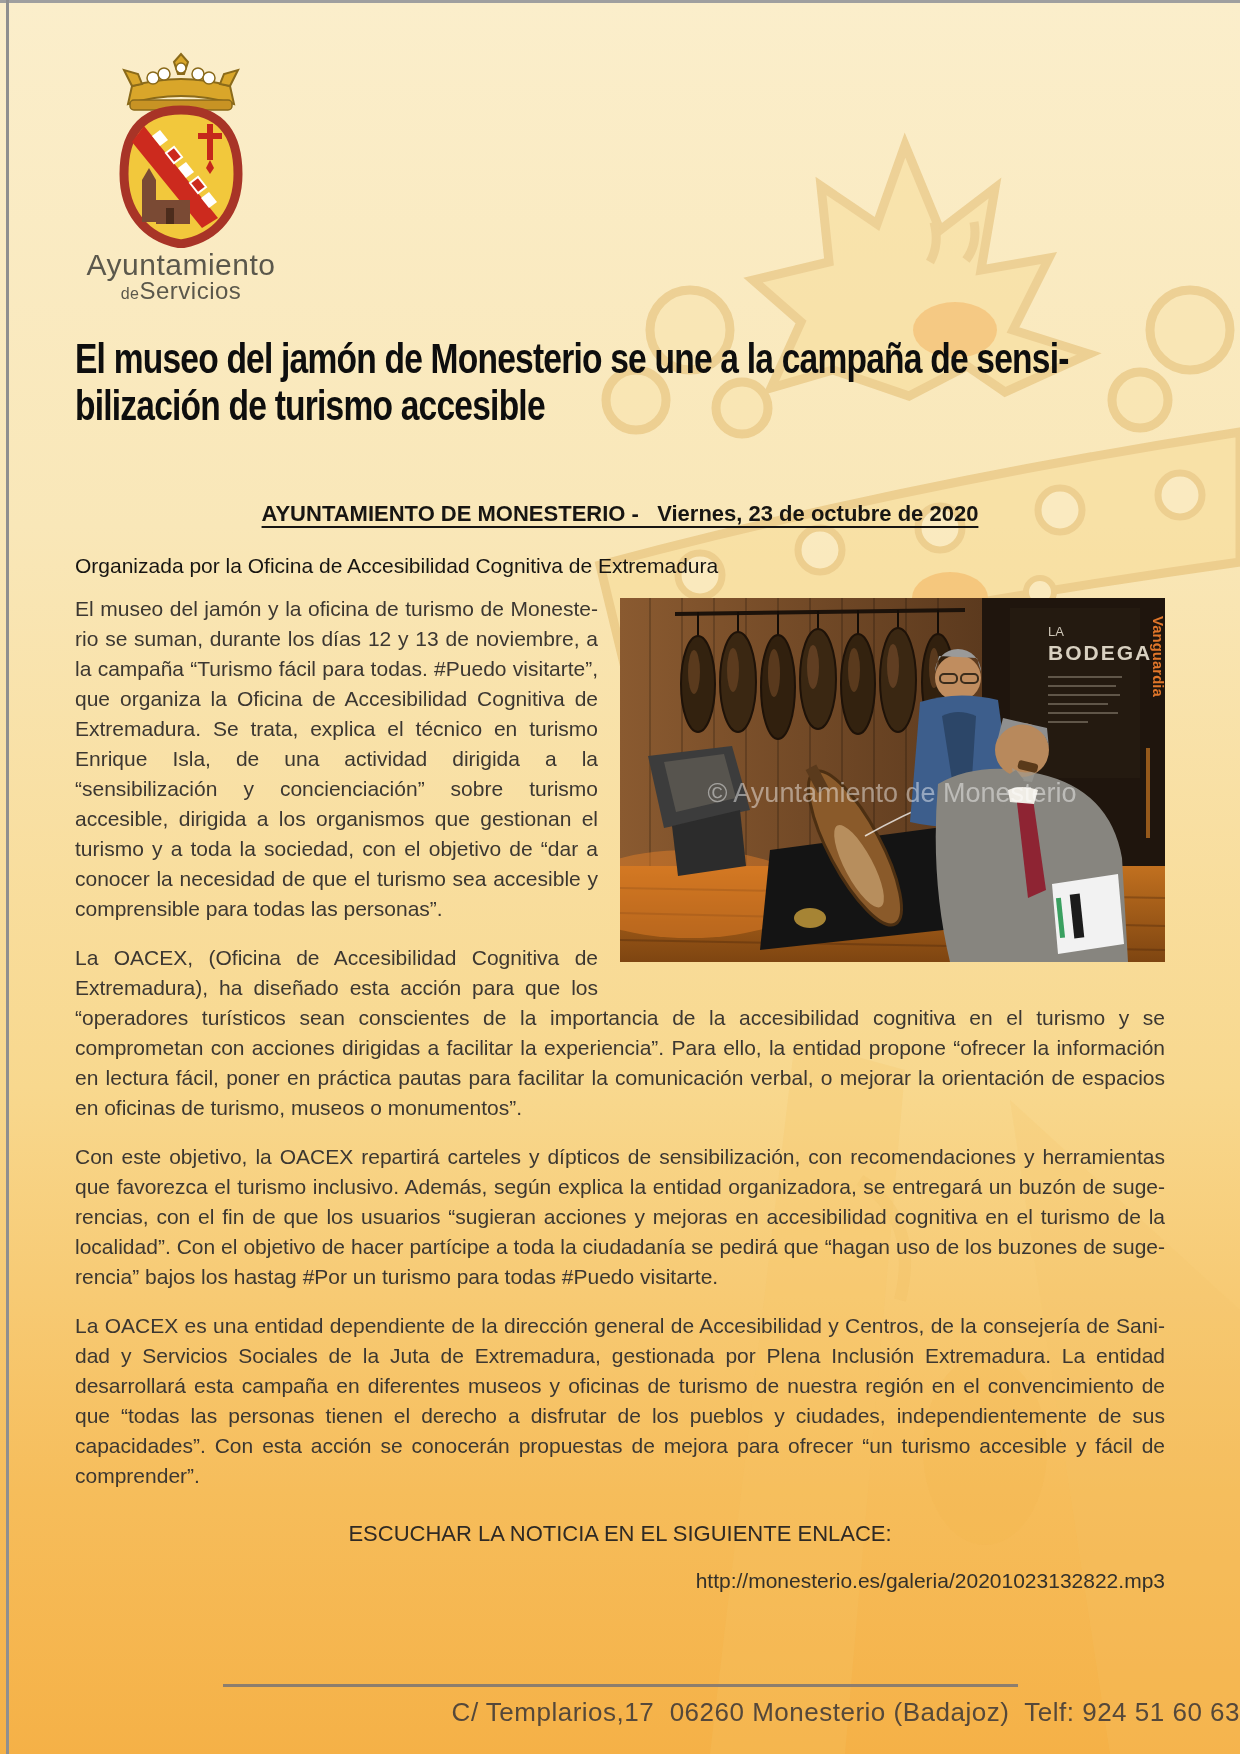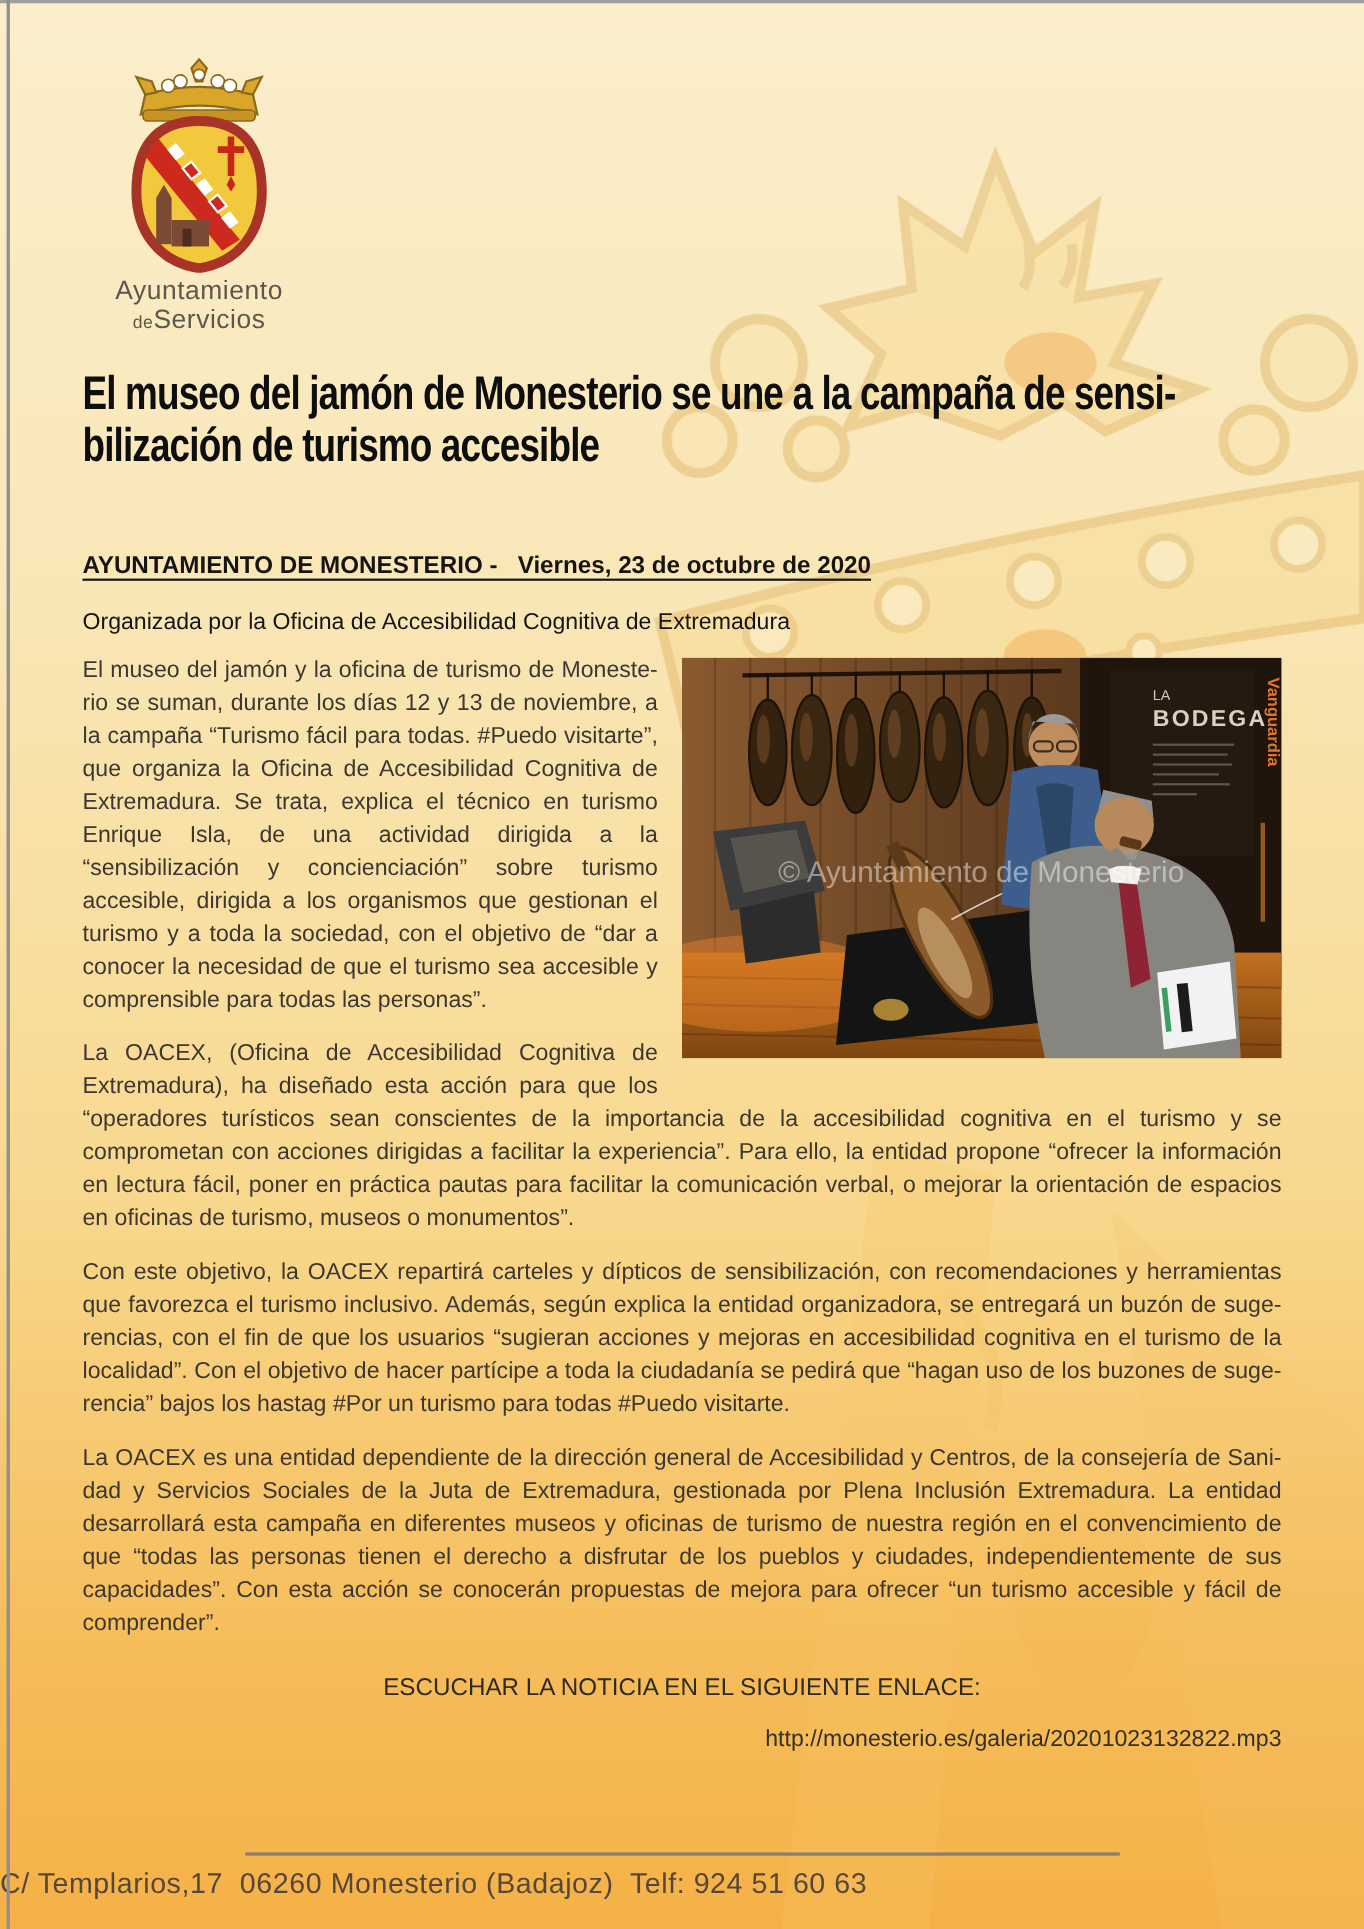--- a/index.html
+++ b/index.html
@@ -14,46 +14,47 @@
   
   .scan-edge-top{position:absolute;top:0;left:0;right:0;height:3px;background:#9f9f9f;z-index:5;}
   .scan-edge-left{position:absolute;top:0;left:6px;width:3px;bottom:0;background:#8f8f8f;z-index:5;}
   .bg-watermark{position:absolute;top:0;left:0;z-index:0;pointer-events:none;}
 
   .content{position:relative;z-index:1;padding:52px 75px 0 75px;color:#3c3731;}
 
   .logo-block{margin-left:6px;width:200px;}
   .crest{display:block;margin:0 auto;}
   .logo-caption{text-align:center;color:#5b584c;line-height:26px;margin-top:4px;}
-  .logo-caption .l1{font-size:24px;letter-spacing:0.5px;}
+  .logo-caption .l1{font-size:30px;letter-spacing:0.5px;}
   .logo-caption .l2{font-size:24px;letter-spacing:0.5px;}
   .logo-caption .de{font-size:16px;}
 
   .title-block{margin-top:28px;color:#0e0e0e;}
   .title-line{
     font-weight:bold;font-size:43px;line-height:47px;letter-spacing:-1px;
     white-space:nowrap;transform:scaleX(0.78);transform-origin:0 50%;
   }
 
   .dateline{
     margin-top:72px;font-weight:bold;font-size:22px;color:#171512;
     text-decoration:underline;text-decoration-thickness:2px;text-underline-offset:5px;
     white-space:pre-wrap;
+    text-align:center;
   }
   .subheading{margin-top:27px;font-weight:normal;font-size:21px;color:#171512;}
 
   .body-text{margin-top:16px;font-size:21px;line-height:30px;text-align:justify;}
   .body-text p{margin:0 0 19px 0;}
   .photo-float{float:right;width:545px;height:364px;margin:4px 0 18px 22px;}
   .material-heading{font-weight:bold;font-size:21px;color:#171512;margin:24px 0 20px 0;}
 
   .listen-cta{margin-top:30px;text-align:center;font-size:22px;color:#2f2a24;}
   .audio-url{margin-top:22px;text-align:right;font-size:21px;color:#33302a;cursor:pointer;}
 
-  .footer{position:absolute;left:0;right:0;bottom:26px;text-align:left;z-index:1;}
+  .footer{position:absolute;left:0;right:0;bottom:26px;text-align:right;z-index:1;}
   .footer-line{width:795px;height:3px;background:#8c7e6e;margin:0 auto 10px auto;}
   .footer-text{font-size:26px;color:#55483a;letter-spacing:0.5px;white-space:pre-wrap;}
 
   .photo-svg text{font-family:"Liberation Sans","DejaVu Sans",sans-serif;}
 </style>
 </head>
 <body>
 
 <div class="page">
 

